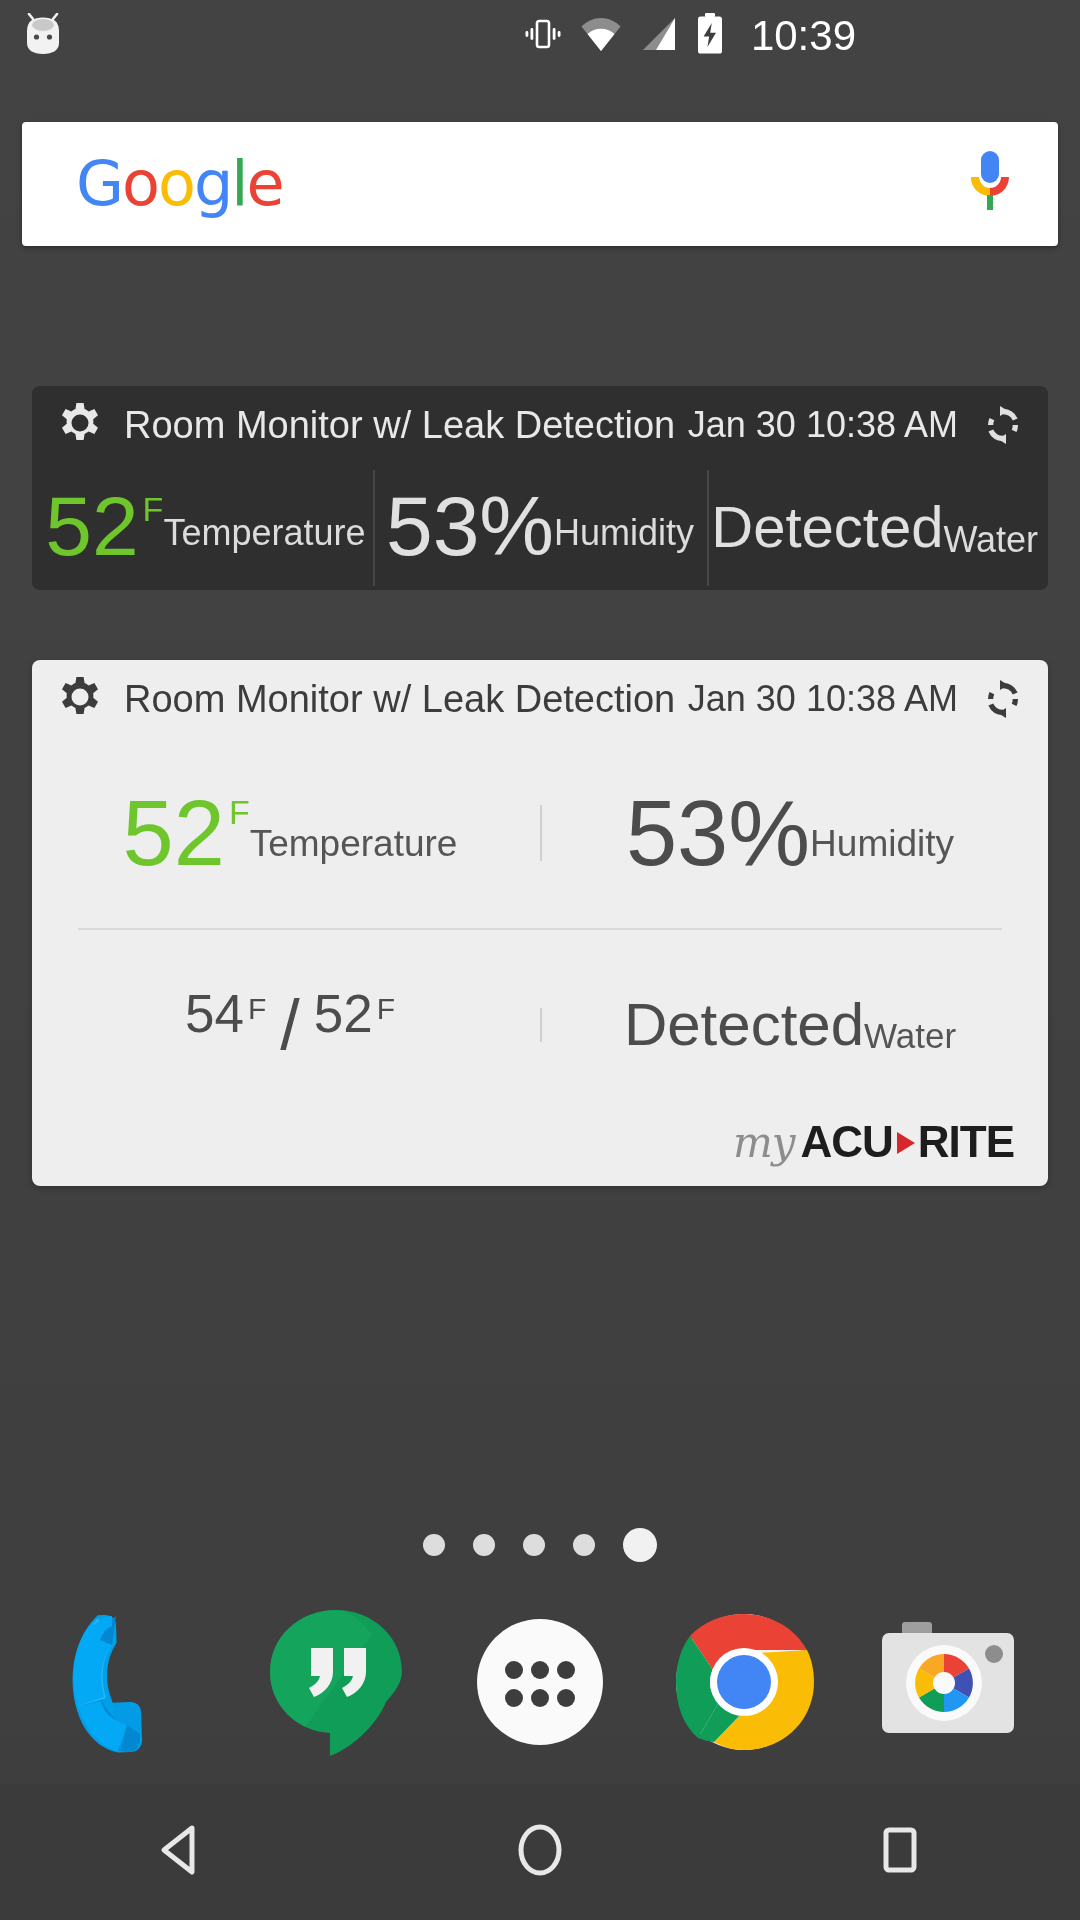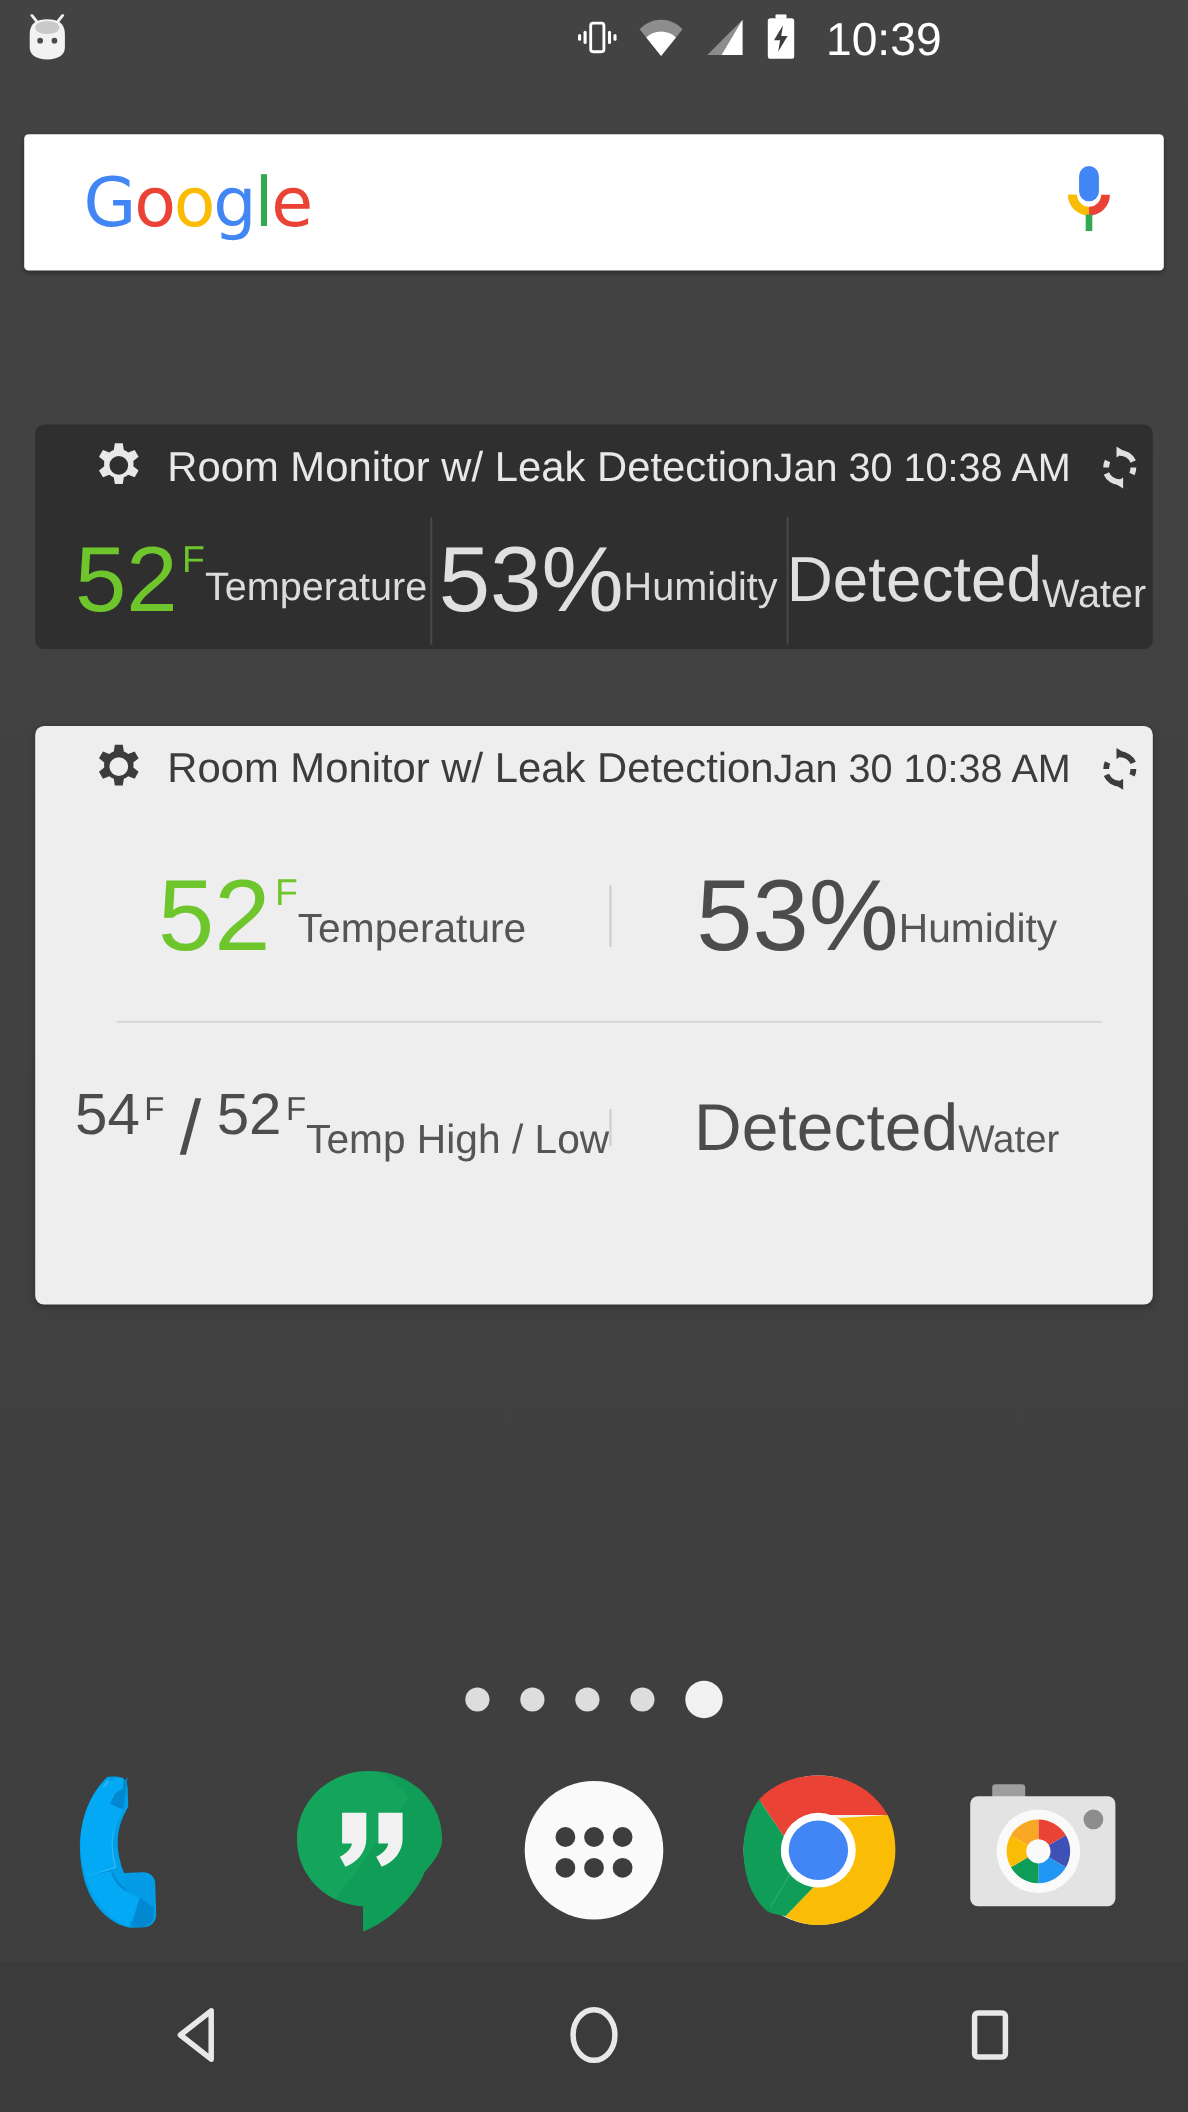--- a/index.html
+++ b/index.html
@@ -34,21 +34,21 @@
     display:flex; align-items:center; justify-content:space-between;
     padding:0 38px 0 54px;
   }
   .glogo { font-size:0; line-height:0; display:flex; align-items:baseline; }
   .glogo span {
     font-family:"DejaVu Sans", sans-serif;
     font-size:62px; line-height:62px; letter-spacing:-2px;
   }
 
   
-  .widget { position:absolute; border-radius:8px; overflow:hidden;padding-left:28px; }
+  .widget { position:absolute; border-radius:8px; overflow:hidden; }
   .wg-header {
     display:flex; align-items:center; height:78px;
     padding:0 22px 0 26px; gap:0;
   }
   .wg-title { font-size:38px; font-weight:400; margin-left:22px; white-space:nowrap; }
   .wg-time  { font-size:36px; font-weight:400; margin-left:auto; white-space:nowrap; }
   .wg-refresh { margin-left:22px; display:flex; align-items:center; }
 
   .metric { display:flex; align-items:center; justify-content:center; }
   .m-value { display:flex; align-items:flex-start; line-height:1; white-space:nowrap; }
@@ -295,30 +295,35 @@
 
     <div class="lt-row">
       <div class="metric hl">
         <div class="m-value">
           <span class="m-num">54</span>
           <span class="m-unit">F</span>
           <span class="sep">/</span>
           <span class="m-num">52</span>
           <span class="m-unit">F</span>
         </div>
-        <div class="m-label">Temp High / Low</div>
       </div>
       <div class="metric water">
         <div class="m-value">
           <span class="m-num">Detected</span>
         </div>
         <div class="m-label">Water</div>
       </div>
     </div>
 
+    <div class="brand">
+      <span class="my">my</span>
+      <span class="acu">ACU</span>
+      <span class="arrow"></span>
+      <span class="rite">RITE</span>
+    </div>
   </div>
 
   <div class="page-dots">
     <span class="dot"></span>
     <span class="dot"></span>
     <span class="dot"></span>
     <span class="dot"></span>
     <span class="dot active"></span>
   </div>
 

